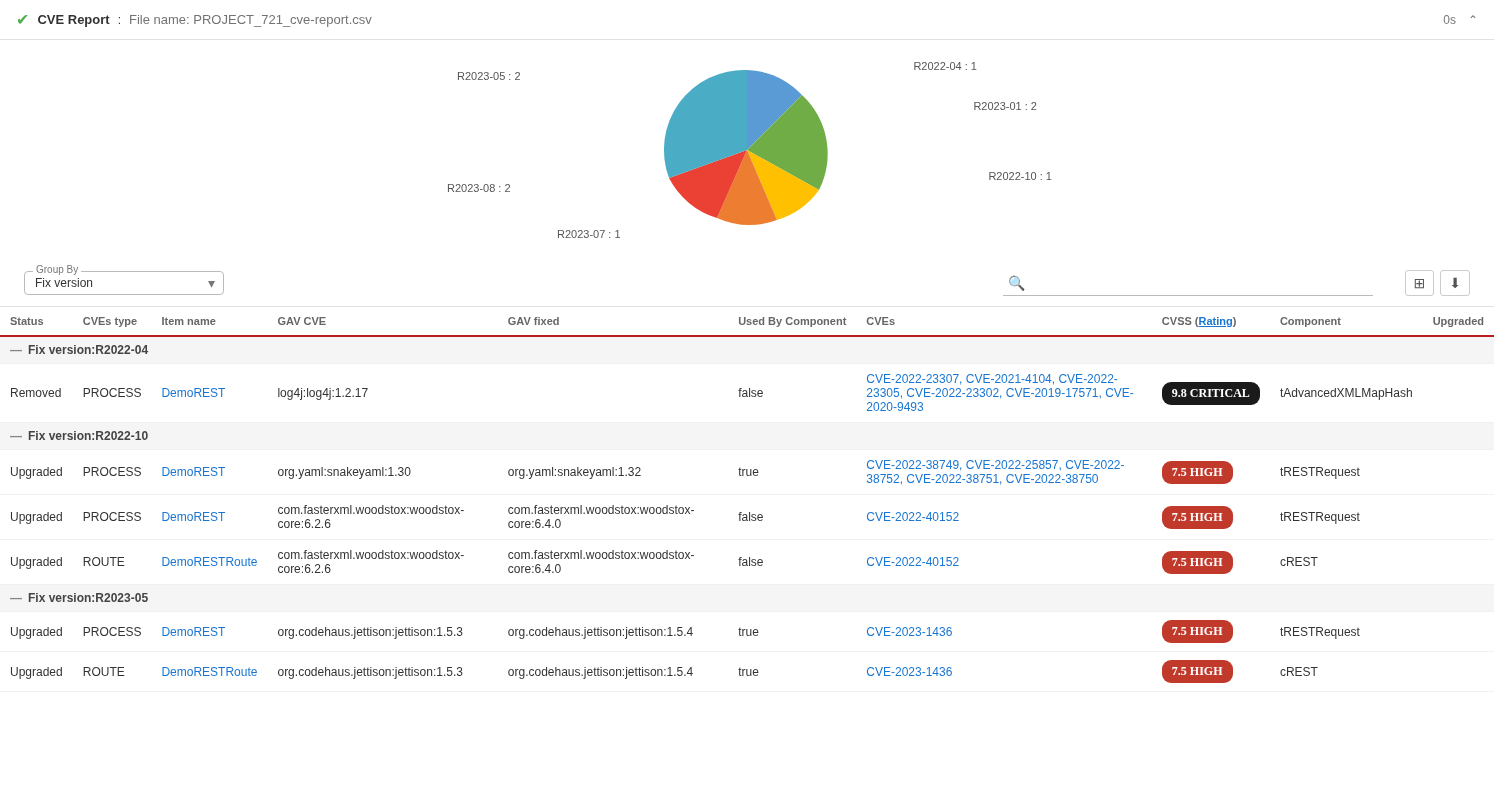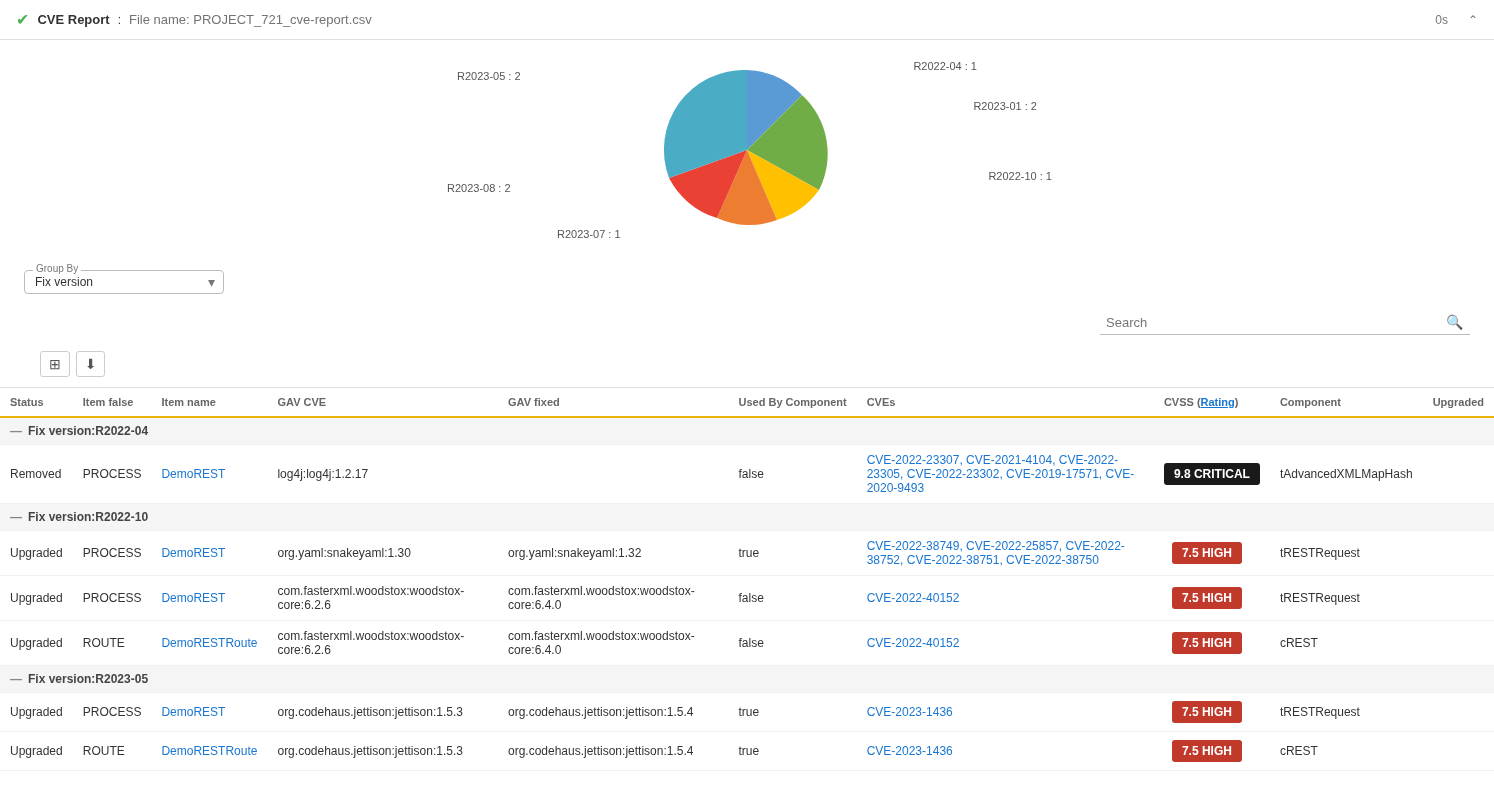--- a/index.html
+++ b/index.html
@@ -8,36 +8,35 @@
     
     .top-bar {
       display: flex; align-items: center; justify-content: space-between;
       padding: 6px 16px; background: #fff; border-bottom: 1px solid #e0e0e0;
       height: 40px;
     }
     .top-bar-left { display: flex; align-items: center; gap: 8px; }
     .top-bar-left .check-icon { color: #4caf50; font-size: 16px; }
     .top-bar-title { font-weight: 600; font-size: 13px; }
     .top-bar-filename { color: #737373; font-size: 13px; }
-    .top-bar-right { display: flex; align-items: center; gap: 20px; font-size: 12px; color: #777; }
+    .top-bar-right { display: flex; align-items: center; gap: 12px; font-size: 12px; color: #777; }
 
     
     .chart-area {
       display: flex; justify-content: center; align-items: flex-end;
       padding: 20px 0 10px; position: relative; height: 220px;
     }
     .pie-label {
       position: absolute; font-size: 11px; color: #555; white-space: nowrap;
     }
 
     
     .controls-row {
-      display: flex; padding: 10px 24px; gap: 16px;
+      display: flex; align-items: center; padding: 10px 24px; gap: 16px;
       border-bottom: 1px solid #e0e0e0;
-      flex-direction: column;
     }
     .group-by-container {
       position: relative; border: 1px solid #bbb; border-radius: 4px;
       padding: 4px 28px 4px 10px; font-size: 12px; width: 200px; cursor: pointer;
       background: #fff;
     }
     .group-by-label {
       position: absolute; top: -8px; left: 8px; background: #fff;
       font-size: 10px; color: #777; padding: 0 3px;
     }
@@ -56,42 +55,42 @@
     .search-icon { color: #aaa; font-size: 14px; }
     .action-icons { display: flex; gap: 6px; margin-left: 16px; }
     .action-btn {
       border: 1px solid #ccc; border-radius: 3px; padding: 4px 8px;
       cursor: pointer; background: #fff; font-size: 14px; color: #555;
     }
 
     
     .table-wrapper { overflow-x: auto; }
     table { width: 100%; border-collapse: collapse; font-size: 12px; }
-    thead tr { border-bottom: 2px solid #eab308; }
+    thead tr { border-bottom: 2px solid #b91c1c; }
     th {
       text-align: left; padding: 8px 10px; color: #666; font-weight: 600;
       font-size: 11px; white-space: nowrap; border-bottom: 1px solid #ddd;
     }
     th .rating-link { color: #1976d2; text-decoration: underline; cursor: pointer; }
     td { padding: 8px 10px; border-bottom: 1px solid #f0f0f0; vertical-align: middle; }
 
     .group-row td {
       background: #f5f5f5; font-weight: 600; font-size: 12px; color: #444;
       padding: 6px 10px;
     }
     .group-row .dash { margin-right: 6px; color: #888; }
 
     .link-blue { color: #1976d2; text-decoration: none; cursor: pointer; }
 
     .badge {
-      display: inline-block; padding: 4px 10px; border-radius: 3px;
-      font-weight: 700; font-size: 12px; color: #fff; white-space: nowrap;
+      display: inline-block; padding: 4px 10px; border-radius: 9px;
+      font-weight: 700; font-size: 12px; color: #fff; white-space: nowrap; font-family: Liberation Serif, serif;
     }
     .badge-critical { background: #1a1a1a; }
-    .badge-high { background: #c0392b; margin-left: 8px; }
+    .badge-high { background: #c0392b; }
 
     
     svg.pie { overflow: visible; }
   </style>
 </head>
 <body>
 
 <div class="top-bar">
   <div class="top-bar-left">
     <span class="check-icon">✔</span>
@@ -133,36 +132,35 @@
 </div>
 
 <div class="controls-row">
   <div class="group-by-container">
     <span class="group-by-label">Group By</span>
     <span class="group-by-value">Fix version</span>
     <span class="group-by-arrow">▾</span>
   </div>
 
   <div class="search-wrapper">
-    <input class="search-input" type="text" placeholder="Search" style="">
     <span class="search-icon">🔍</span>
   </div>
 
   <div class="action-icons">
     <button class="action-btn" title="Table view">⊞</button>
     <button class="action-btn" title="Download">⬇</button>
   </div>
 </div>
 
 <div class="table-wrapper">
   <table>
     <thead>
       <tr>
         <th>Status</th>
-        <th>Item false</th>
+        <th>CVEs type</th>
         <th>Item name</th>
         <th>GAV CVE</th>
         <th>GAV fixed</th>
         <th>Used By Component</th>
         <th>CVEs</th>
         <th>CVSS (<span class="rating-link">Rating</span>)</th>
         <th>Component</th>
         <th>Upgraded</th>
       </tr>
     </thead>

